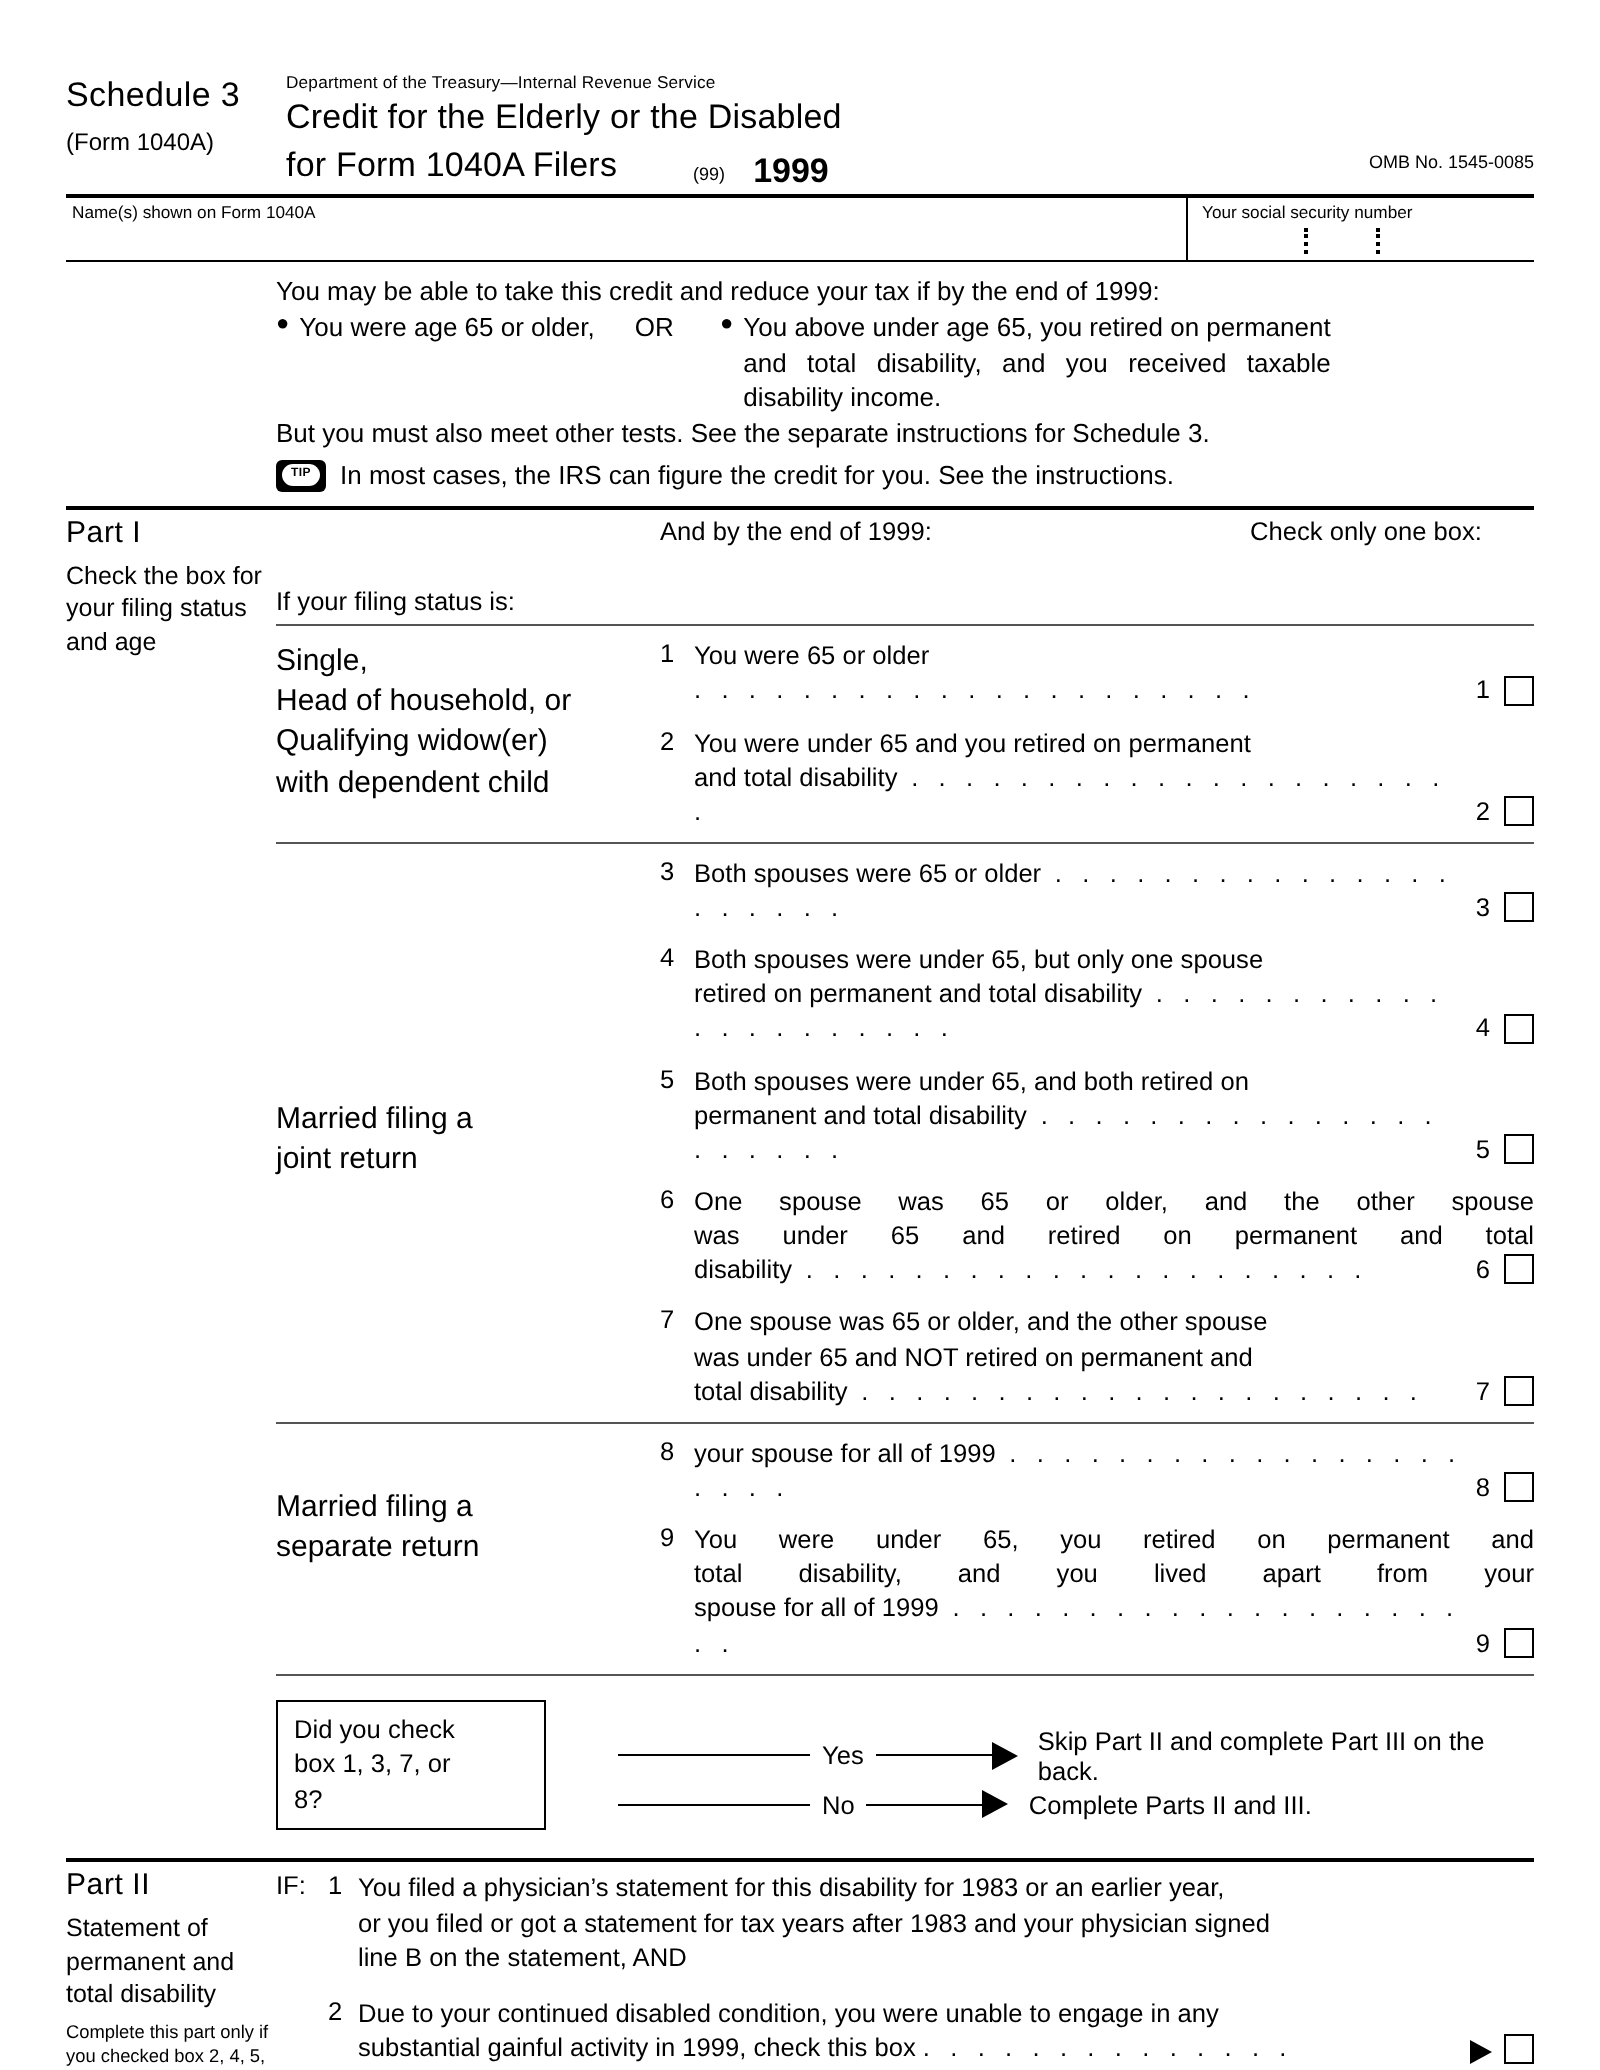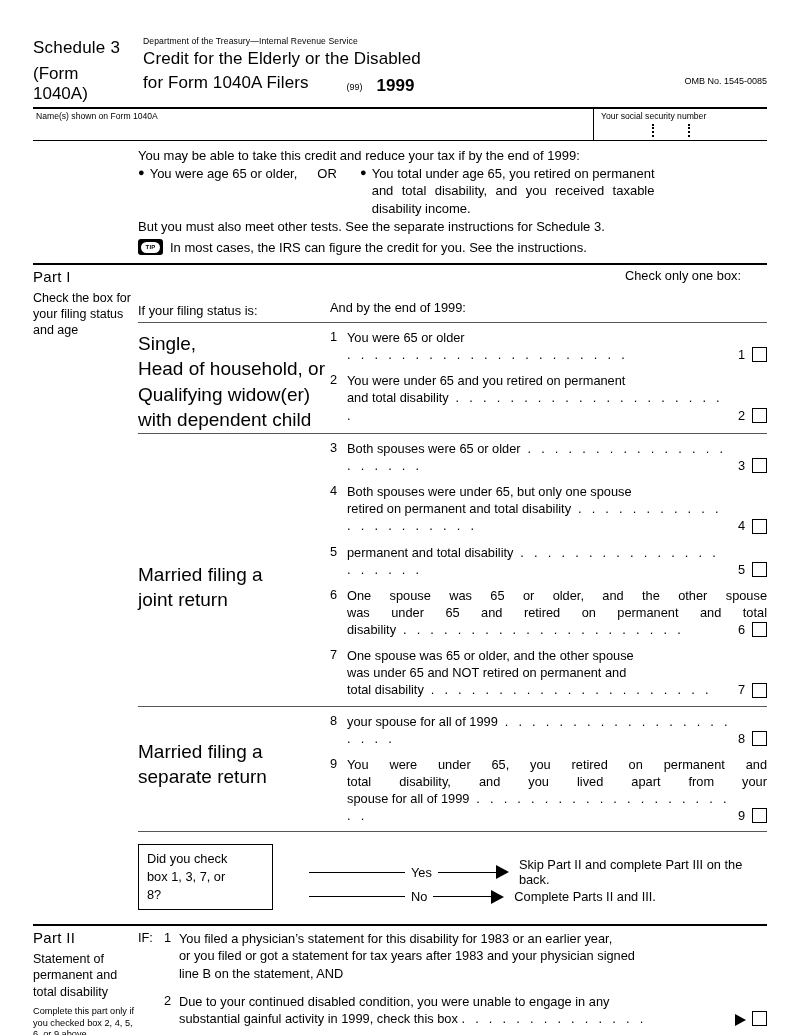--- a/index.html
+++ b/index.html
@@ -14,21 +14,21 @@
     position:absolute;
     left:33px; top:36px;
     width:734px;
     font-size:13px;
   }
 
   
   .hdr{display:flex;align-items:flex-start;}
   .hdr-left{width:104px;flex:none;padding-top:2px;}
   .sched-title{font-size:17px;letter-spacing:.2px;line-height:1.15;}
-  .sched-sub{font-size:17px;margin-top:6px;}
+  .sched-sub{font-size:12px;margin-top:6px;}
   .hdr-mid{flex:1;padding-left:6px;}
   .dept{font-size:8.6px;line-height:1.2;letter-spacing:.1px;}
   .form-name{font-size:17px;line-height:1.22;margin-top:3px;letter-spacing:.1px;}
   .hdr-yearrow{display:flex;align-items:flex-end;}
   .hdr-yearrow .fn2{flex:none;}
   .paren99{font-size:9px;margin:0 0 2px 38px;}
   .yr{font-size:17px;font-weight:bold;margin-left:14px;line-height:1;}
   .hdr-right{width:150px;flex:none;text-align:right;font-size:9px;padding-top:40px;}
 
   .rule-thick{border-top:2.4px solid #000;margin-top:3px;}
@@ -72,26 +72,26 @@
   .band{display:flex;}
   .band-left{width:105px;flex:none;padding-top:3px;}
   .part-title{font-size:15px;letter-spacing:.3px;}
   .part-desc{font-size:12.5px;line-height:1.3;margin-top:5px;}
   .part-note{font-size:9.2px;line-height:1.28;margin-top:6px;}
   .band-right{flex:1;}
 
   
   .colhead{display:flex;font-size:12.8px;padding-top:3px;padding-bottom:4px;}
   .ch-status{width:192px;flex:none;margin-top:35px;}
-  .ch-end{flex:1;margin-top:32px;}
+  .ch-end{flex:1;}
   .ch-check{width:160px;flex:none;text-align:center;padding-right:4px;}
 
   
   .srow{display:flex;}
-  .s-status{width:192px;flex:none;font-size:19px;line-height:1.34;padding-top:8px;}
+  .s-status{width:192px;flex:none;font-size:15px;line-height:1.34;padding-top:8px;}
   .s-items{flex:1;padding:6px 0 7px 0;}
 
   .item{display:flex;margin-top:9px;}
   .item:first-child{margin-top:0;}
   .item-no{width:17px;flex:none;font-size:12.8px;text-align:left;}
   .item-txt{flex:1;font-size:12.8px;line-height:1.34;}
   .item-txt .ln{display:block;}
   .item-txt .ln.j{text-align:justify;}
   .lead{letter-spacing:3.3px;color:#000;}
   .cbno{font-size:12.8px;margin-right:7px;}
@@ -181,21 +181,21 @@
     <div class="l1">You may be able to take this credit and reduce your tax if by the end of 1999:</div>
     <div class="bulrow">
       <div class="bul-a">
         <span class="dot">●</span>
         <span>You were age 65 or older,</span>
         <span class="orword">OR</span>
       </div>
       <div class="bul-b">
         <span class="dot">●</span>
         <span class="just">
-          <span>You total under age 65, you retired on permanent</span>
+          <span>You above under age 65, you retired on permanent</span>
           <span style="text-align:justify;text-align-last:justify;">and total disability, and you received taxable</span>
           <span>disability income.</span>
         </span>
       </div>
     </div>
     <div class="l2">But you must also meet other tests. See the separate instructions for Schedule 3.</div>
     <div class="tiprow">
       <div class="tip-badge">
         <span>TIP</span>
       </div>
@@ -284,20 +284,21 @@
                     <div class="ebox">
                       <span class="cbno">4</span>
                       <span class="cbox"></span>
                     </div>
                   </div>
                 </div>
               </div>
               <div class="item">
                 <div class="item-no">5</div>
                 <div class="item-txt">
+                  <span class="ln">Both spouses were under 65, and both retired on</span>
                   <div class="endline">
                     <div class="etxt"><span>permanent and total disability</span><span class="lead"> . . . . . . . . . . . . . . . . . . . . .</span></div>
                     <div class="ebox">
                       <span class="cbno">5</span>
                       <span class="cbox"></span>
                     </div>
                   </div>
                 </div>
               </div>
               <div class="item">

